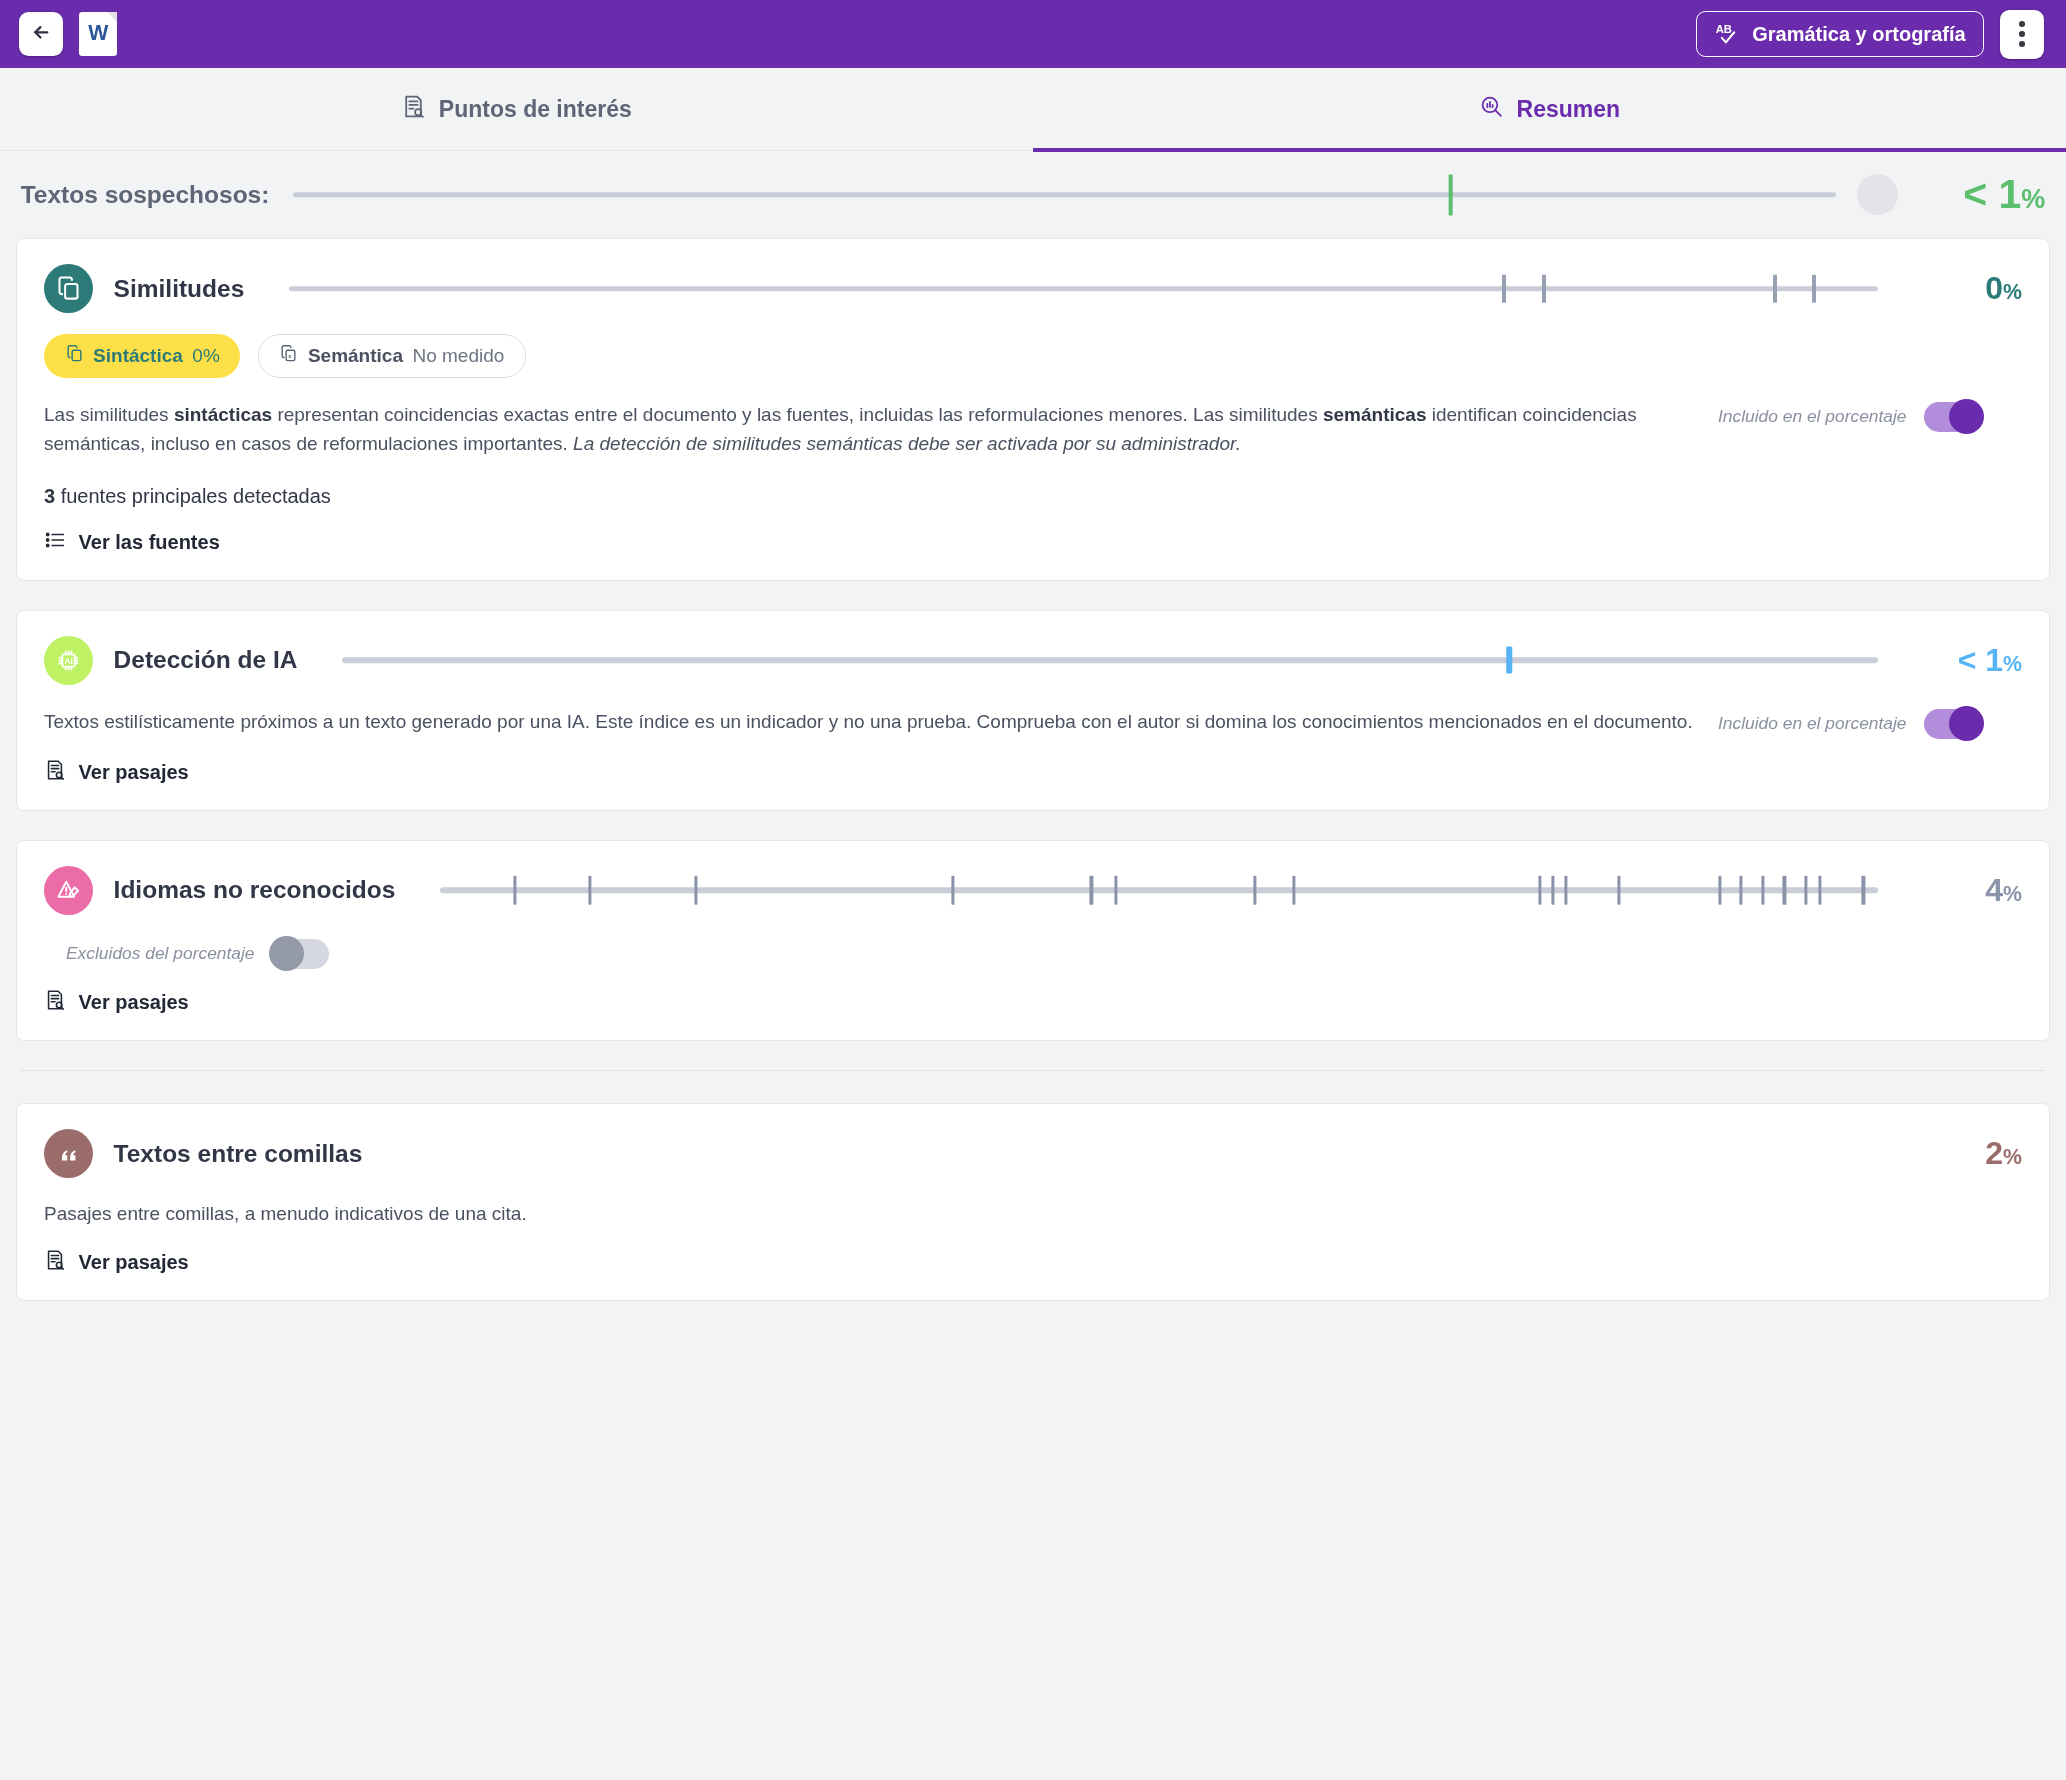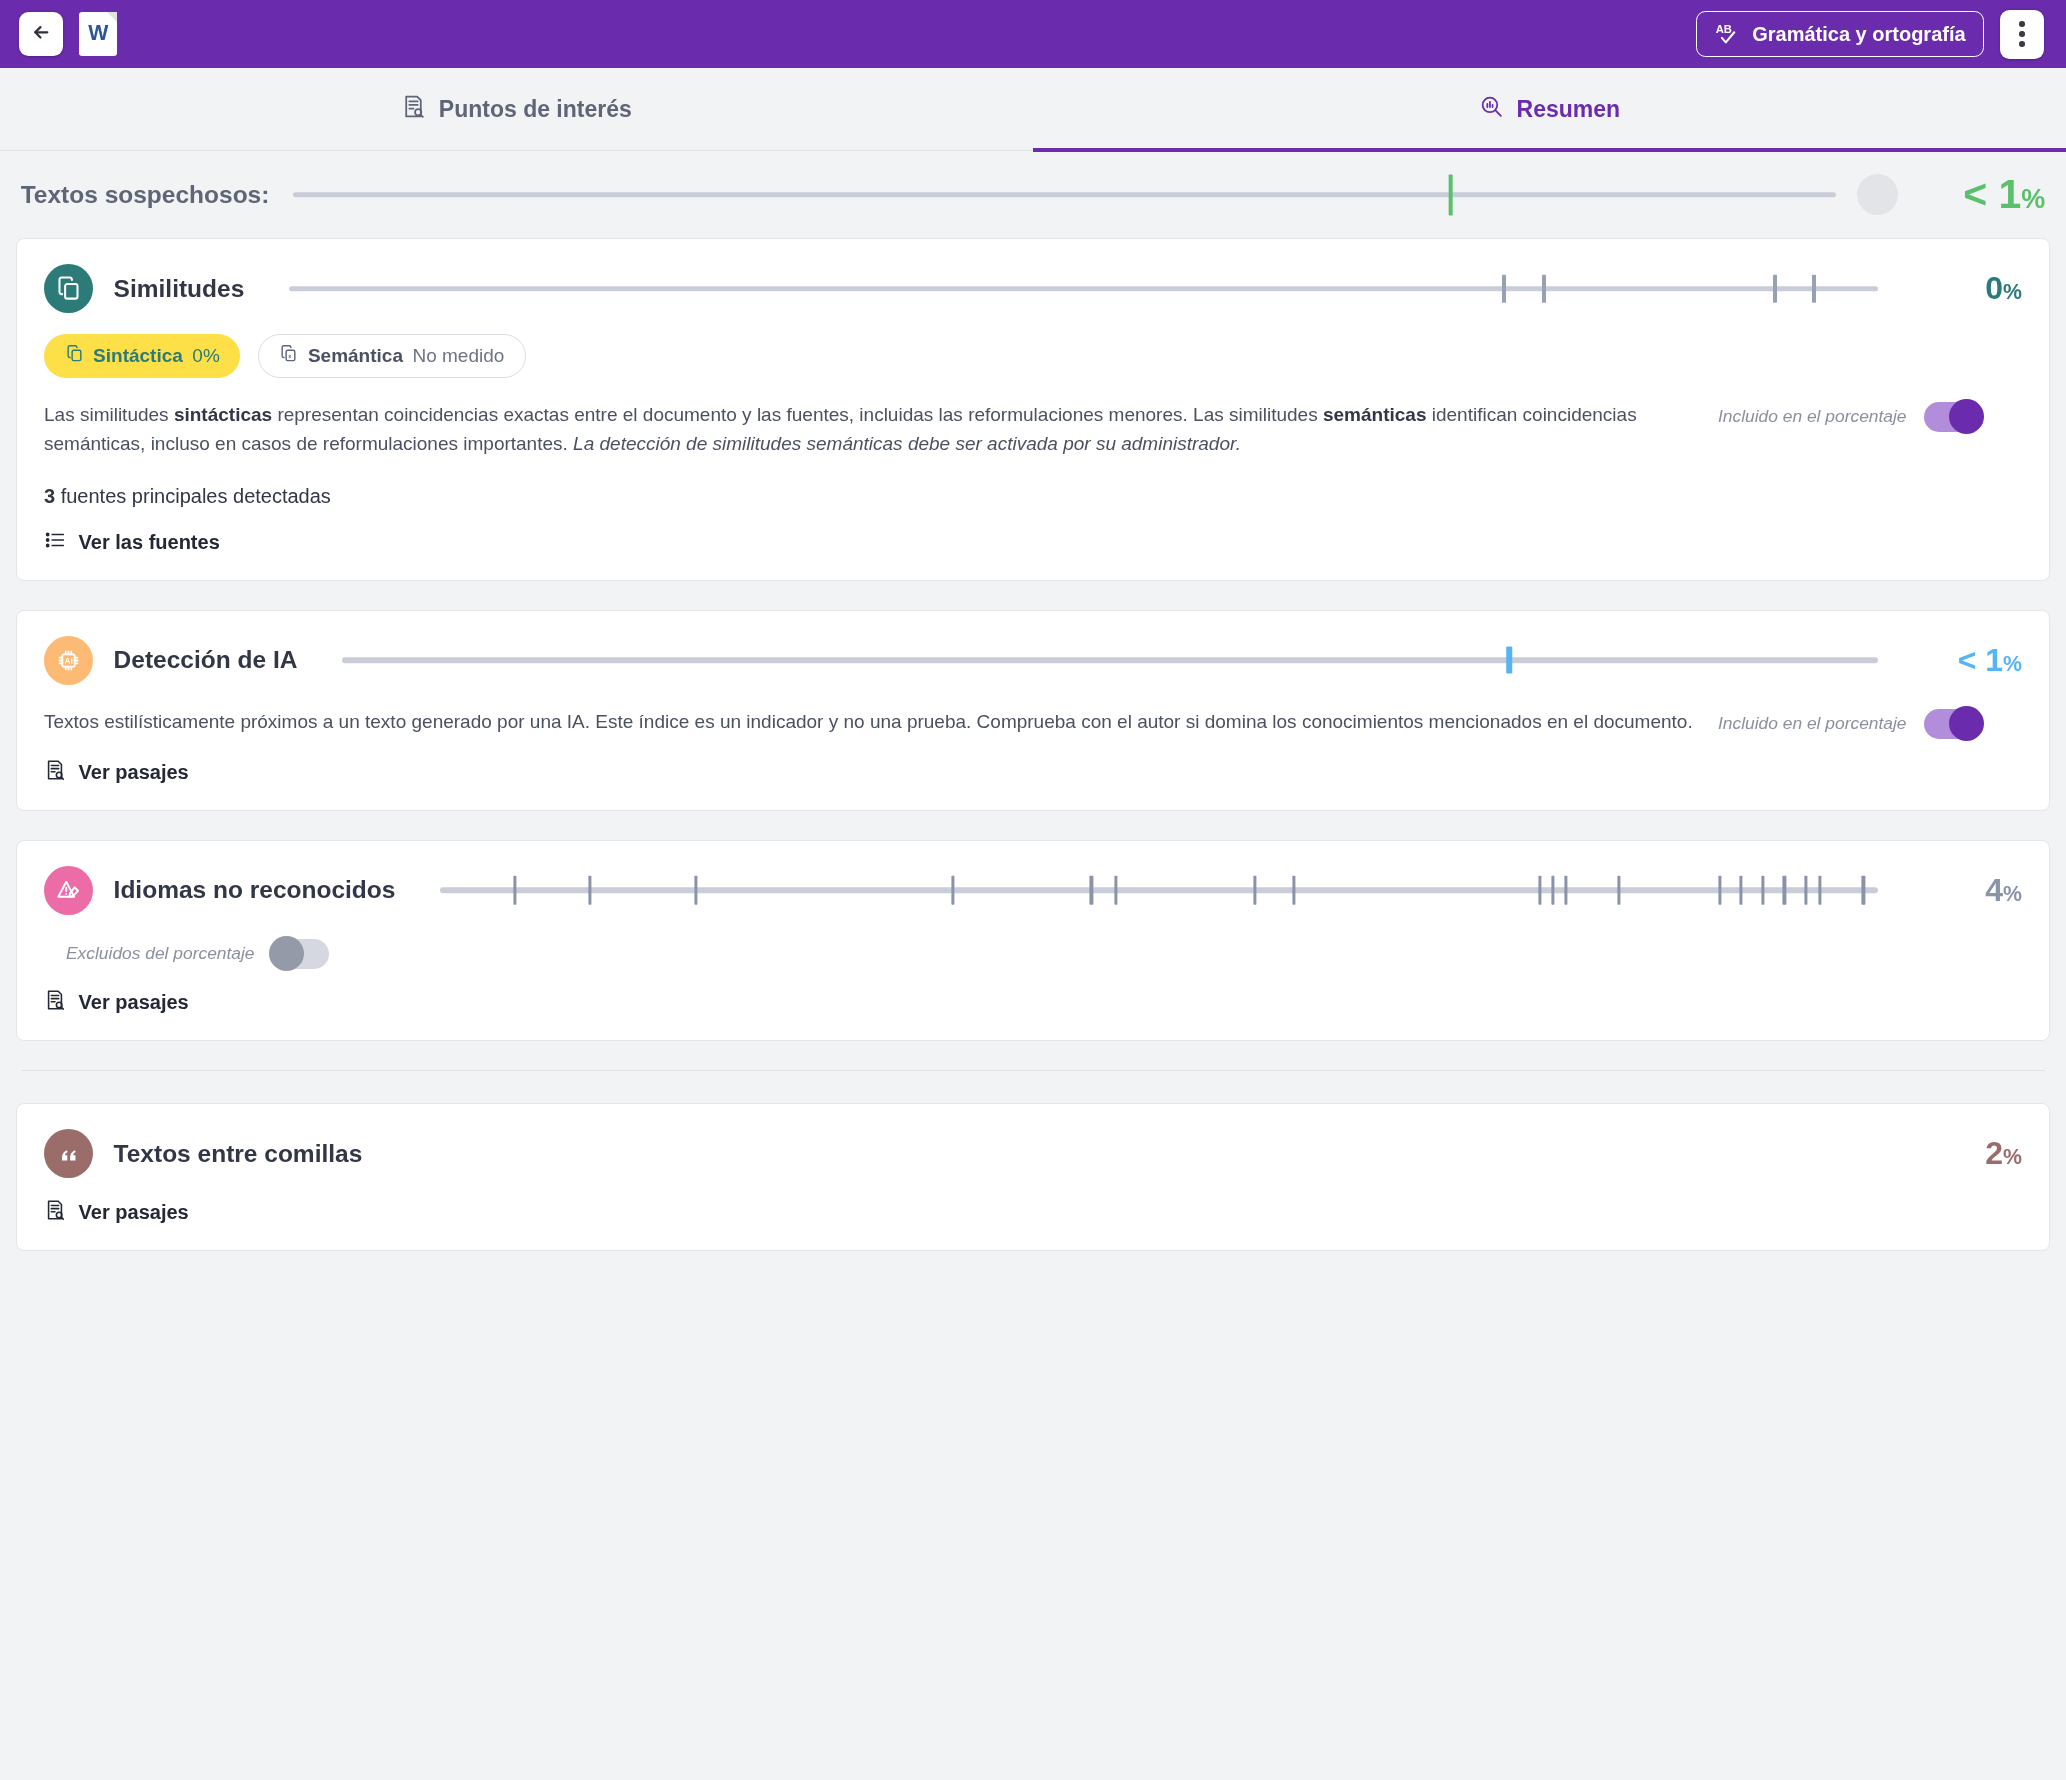--- a/index.html
+++ b/index.html
@@ -418,21 +418,21 @@
             <circle cx="4" cy="12" r="1.1" fill="#222835"></circle>
             <circle cx="4" cy="18" r="1.1" fill="#222835"></circle>
         </svg>
       </span>
       <span>Ver las fuentes</span>
     </div>
   </div>
 
   <div class="card">
     <div class="card-head">
-      <div class="badge-icon" style="background:#fdba74;">
+      <div class="badge-icon" style="background:#bef264;">
         <svg width="27" height="27" viewBox="0 0 24 24" fill="none" stroke="#ffffff" stroke-width="1.6" stroke-linecap="round">
           <rect x="6.5" y="6.5" width="11" height="11" rx="1.6"></rect>
           <text x="8.4" y="15" font-size="7.5" fill="#ffffff" stroke="none" font-family="Liberation Sans, sans-serif" font-weight="bold">AI</text>
           <path d="M9.5 6.5V4M12 6.5V4M14.5 6.5V4M9.5 20v-2.5M12 20v-2.5M14.5 20v-2.5M6.5 9.5H4M6.5 12H4M6.5 14.5H4M20 9.5h-2.5M20 12h-2.5M20 14.5h-2.5"></path>
         </svg>
       </div>
       <div class="card-title">Detección de IA</div>
       <div class="track-wrap" style="margin-left:24px;margin-right:20.6px;height:49px;">
         <div class="track" style="left:0;right:0;"></div>
         <div id="ia-marks">
@@ -541,20 +541,21 @@
         </svg>
       </div>
       <div class="card-title">Textos entre comillas</div>
       <div style="flex:1 1 auto;"></div>
       <div class="pct-big" style="width: 103px; justify-content: flex-end; color: rgb(154, 109, 107);">
         <span style="font-size:32px;">2</span>
           <span style="font-size:21.3px;">%</span>
       </div>
     </div>
 
+    <div class="desc" id="desc-com" style="margin-top:20.6px;"><span>Pasajes entre comillas, a menudo indicativos de una cita.</span></div>
 
     <div class="link-row">
       <span>
         <svg width="22" height="22" viewBox="0 0 24 24" fill="none" stroke="#222835" stroke-width="1.7" stroke-linecap="round" stroke-linejoin="round">
           <path d="M5 2.5h10.5L19 6v15.5H5z"></path>
           <path d="M8 7h8M8 10.5h8M8 14h4"></path>
           <circle cx="16.5" cy="17.5" r="3"></circle>
             <path d="M18.8 19.8L21 22"></path>
         </svg>
       </span>

